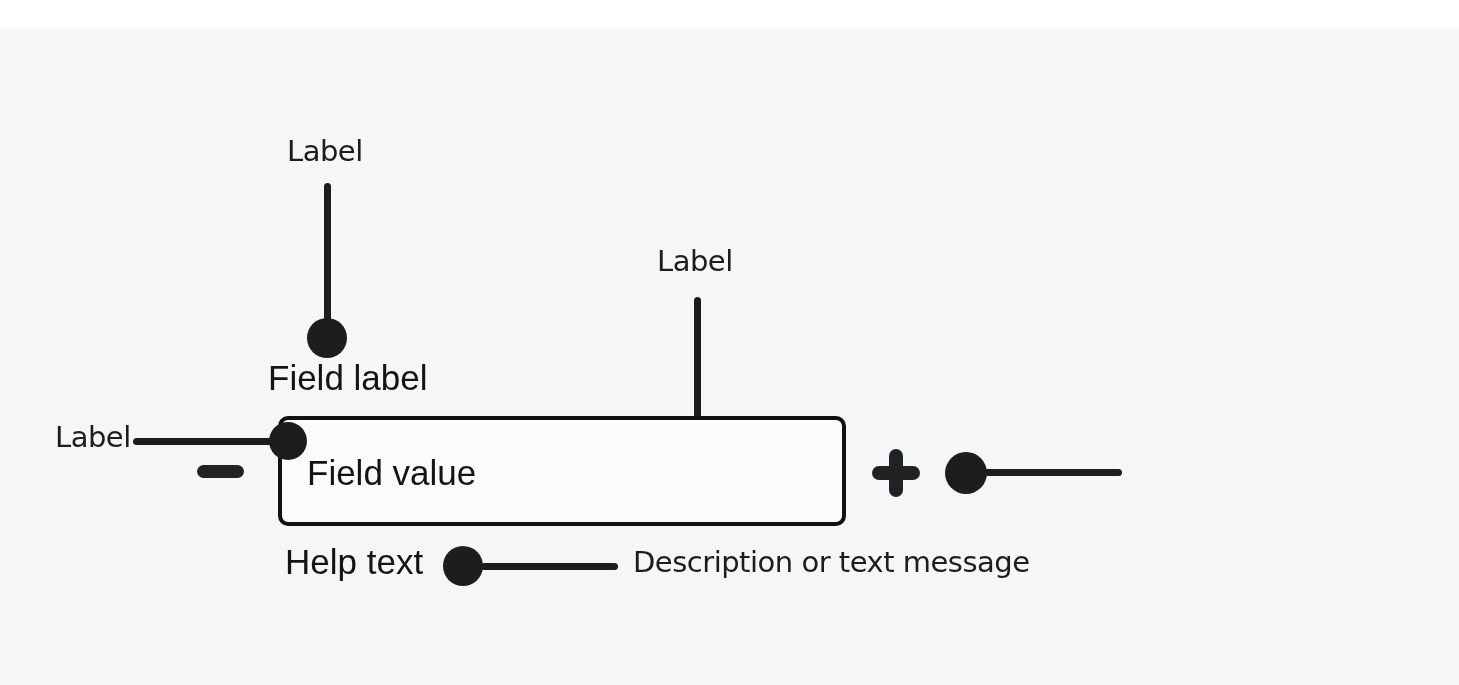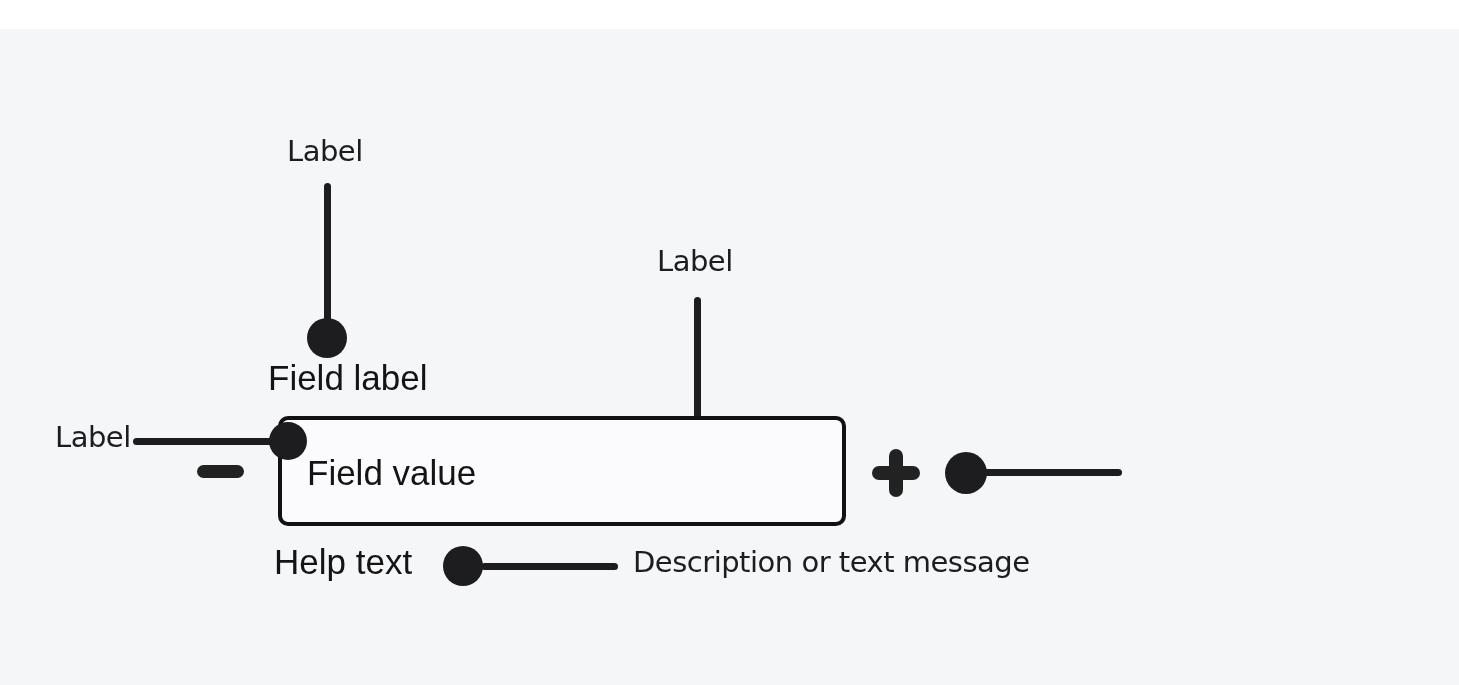--- a/index.html
+++ b/index.html
@@ -126,18 +126,18 @@
   <div class="abs minus-bar"></div>
 
   <div class="abs plus-wrap">
     <div class="ph"></div>
     <div class="pv"></div>
   </div>
 
   <div class="abs dot" style="left:945px; top:423px; width:42px; height:42px;"></div>
   <div class="abs leader-h" style="left:984px; top:440px; width:138px;"></div>
 
-  <div class="abs comp-text" style="left:274px; top:515px;">Help text</div>
+  <div class="abs comp-text" style="left:285px; top:515px;">Help text</div>
   <div class="abs dot" style="left:443px; top:517px; width:40px; height:40px;"></div>
   <div class="abs leader-h" style="left:481px; top:534px; width:137px;"></div>
   <div class="abs ann-text" style="left:633px; top:519px;">Description or text message</div>
 
 </div>
 
 </body></html>

